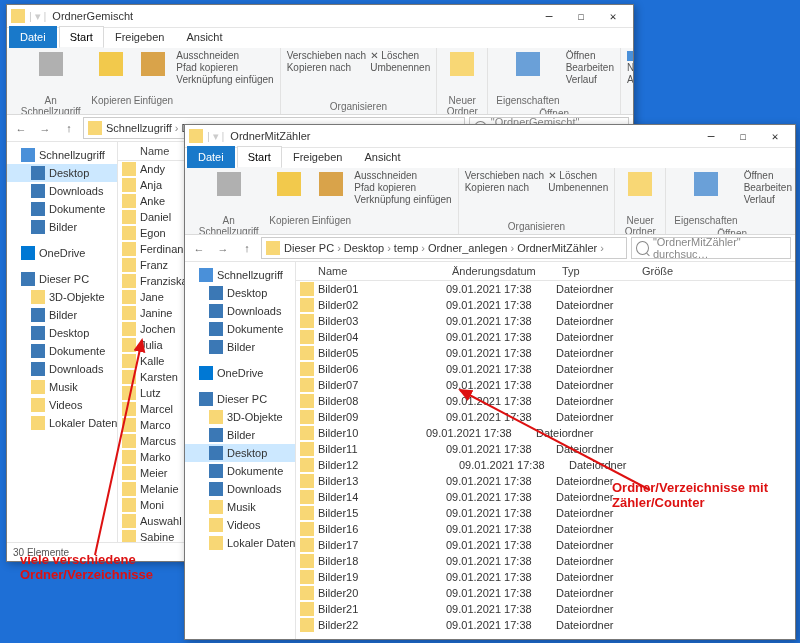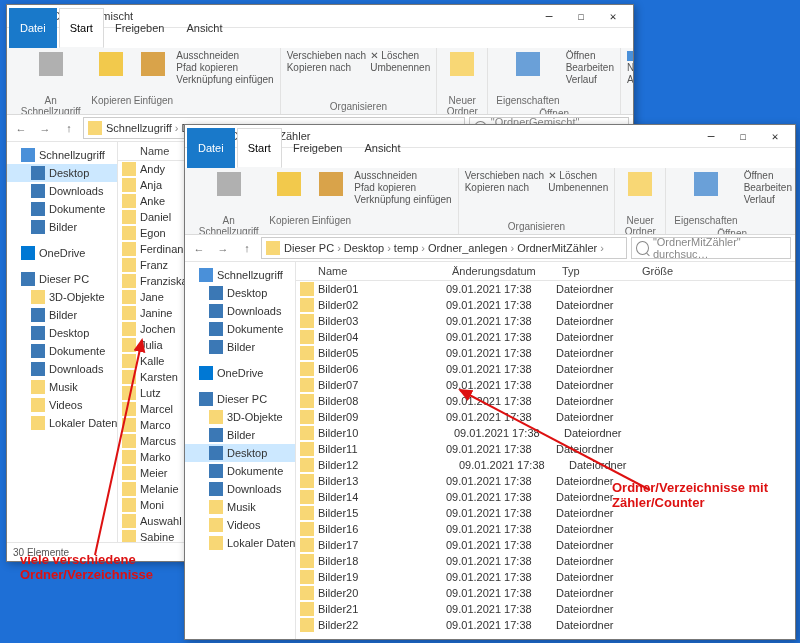--- a/index.html
+++ b/index.html
@@ -3,21 +3,21 @@
 <meta charset="utf-8">
 <style>
 html,body{margin:0;padding:0;font-family:"Segoe UI",Tahoma,sans-serif;font-size:11px;color:#333;background:#1e6fd6;width:800px;height:643px;overflow:hidden;position:relative}
 .win{position:absolute;background:#fff;border:1px solid #777;box-shadow:2px 2px 8px rgba(0,0,0,.3);display:flex;flex-direction:column}
 .titlebar{height:22px;background:#fff;display:flex;align-items:center;padding:0 4px;border-bottom:1px solid #e5e5e5}
 .titlebar .icon{width:14px;height:14px;background:#f8d775;margin-right:4px}
 .titlebar .title{flex:1}
 .titlebar .sysbtns{display:flex;gap:0}
 .titlebar .sysbtn{width:32px;height:22px;display:flex;align-items:center;justify-content:center;font-family:monospace}
 .tabs{height:20px;display:flex;align-items:flex-end;background:#fff;padding-left:2px}
-.tab{padding:13px 10px;border:1px solid transparent;cursor:default}
+.tab{padding:4px 10px;border:1px solid transparent;cursor:default}
 .tab.active{background:#1979ca;color:#fff}
 .tab.file{background:#1979ca;color:#fff;margin-right:2px}
 .ribbon{height:66px;background:#f5f6f7;border-bottom:1px solid #dadada;display:flex;font-size:10px;overflow:hidden}
 .rgroup{border-right:1px solid #e2e2e2;padding:2px 6px;display:flex;flex-direction:column;align-items:center;justify-content:space-between}
 .rgroup .row{display:flex;gap:4px;align-items:flex-start}
 .rbtn{display:flex;flex-direction:column;align-items:center;gap:19px;padding:2px;min-width:34px;color:#6a6a6a}
 .rbtn.big .ric{width:24px;height:24px}
 .ric{width:14px;height:14px;background:#999}
 .ric.pin{background:#b0b0b0}
 .ric.copy{background:#f2c94c}
@@ -558,21 +558,21 @@
             <span class="col col-type">Dateiordner</span>
           </div>
           <div class="lrow">
             <span class="fic"></span>
             <span class="col col-name" style="width:128px">Bilder09</span>
             <span class="col col-date">09.01.2021 17:38</span>
             <span class="col col-type">Dateiordner</span>
           </div>
           <div class="lrow">
             <span class="fic"></span>
-            <span class="col col-name" style="width:136px">Bilder10</span>
+            <span class="col col-name" style="width:108px">Bilder10</span>
             <span class="col col-date">09.01.2021 17:38</span>
             <span class="col col-type">Dateiordner</span>
           </div>
           <div class="lrow">
             <span class="fic"></span>
             <span class="col col-name" style="width:128px">Bilder11</span>
             <span class="col col-date">09.01.2021 17:38</span>
             <span class="col col-type">Dateiordner</span>
           </div>
           <div class="lrow">

